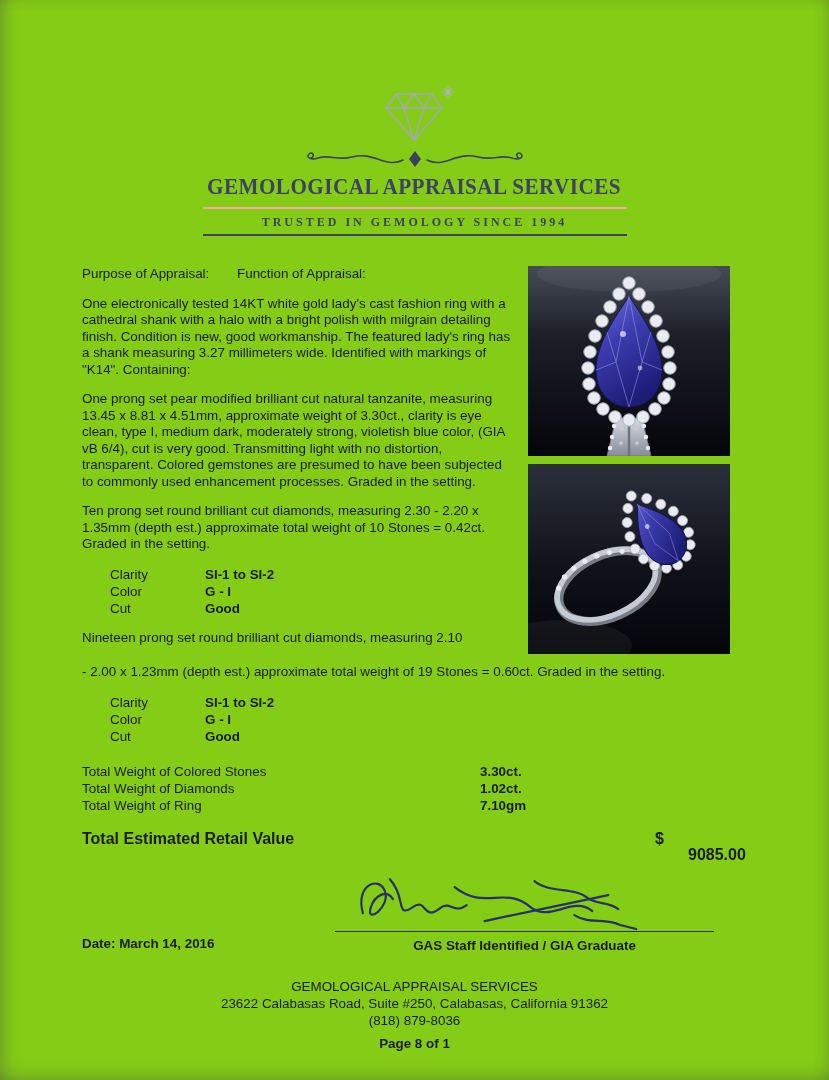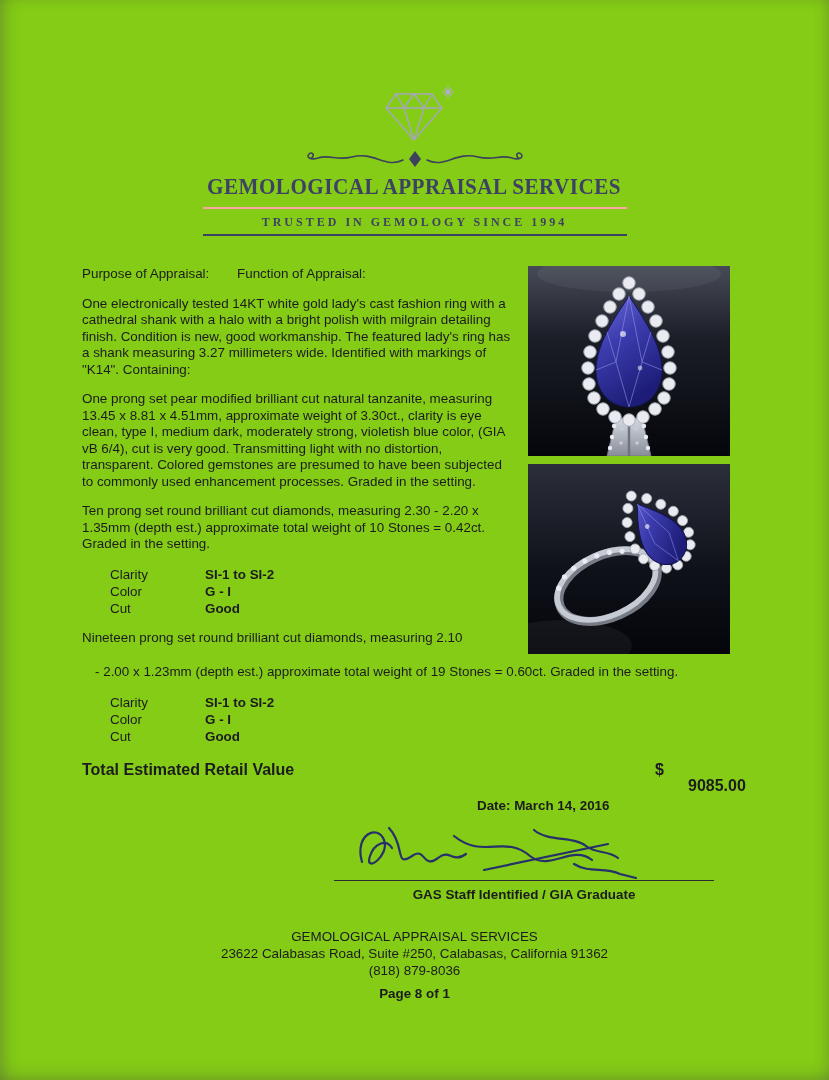--- a/index.html
+++ b/index.html
@@ -36,34 +36,34 @@
   }
   
   .content{margin:30px 99px 0 82px; font-size:13.4px; line-height:16.5px;}
   .b{font-weight:700;}
   .photos{float:right; width:202px; margin:0 0 10px 14px;}
   .photo{width:202px; height:190px; overflow:hidden; background:#05060b;}
   .photo + .photo{margin-top:8px;}
   .photo svg{display:block;}
   .kv{display:grid; grid-template-columns:155px 1fr;}
   .para{margin:13px 0 0;}
-  .para-l2{margin:13px; clear:right;}
+  .para-l2{margin:0; clear:right;}
   .grade{
     margin:13px 0 0 28px; display:grid; grid-template-columns:95px auto;
     line-height:17px;
   }
   .totals{
     clear:right; margin-top:18px; display:grid;
     grid-template-columns:398px auto; line-height:17px;
   }
   .retail{position:relative; margin-top:17px; height:20px; font-size:16px;}
   .retail .cur{position:absolute; left:573px; top:0;}
   .retail .amt{position:absolute; left:606px; top:16px;}
   
-  .sigrow{display:flex; align-items:flex-end; margin-top:16px;flex-direction:column;}
+  .sigrow{display:flex; align-items:flex-end; margin-top:16px;}
   .date{width:253px; padding-bottom:2px;}
   .sigblock{flex:1; padding-right:16px;}
   .sig{display:block; width:100%; height:74px; margin-bottom:-10px; position:relative;}
   .sigline{border-top:1.5px solid #2b2b30;}
   .appraiser{text-align:center; padding-top:6px;}
   
   footer{clear:both; text-align:center; margin-top:24px; font-size:13.4px; line-height:17px;}
   footer .pg{margin-top:6px;}
 </style>
 </head>
@@ -251,20 +251,28 @@
 
     <div class="grade">
       <span>Clarity</span>
       <span class="b">SI-1 to SI-2</span>
       <span>Color</span>
       <span class="b">G - I</span>
       <span>Cut</span>
       <span class="b">Good</span>
     </div>
 
+    <div class="totals">
+      <span>Total Weight of Colored Stones</span>
+      <span class="b">3.30ct.</span>
+      <span>Total Weight of Diamonds</span>
+      <span class="b">1.02ct.</span>
+      <span>Total Weight of Ring</span>
+      <span class="b">7.10gm</span>
+    </div>
 
     <div class="retail">
       <span class="b">Total Estimated Retail Value</span>
       <span class="b cur">$</span>
       <span class="b amt">9085.00</span>
     </div>
 
     <div class="sigrow">
       <div class="date b">Date: March 14, 2016</div>
       <div class="sigblock">

